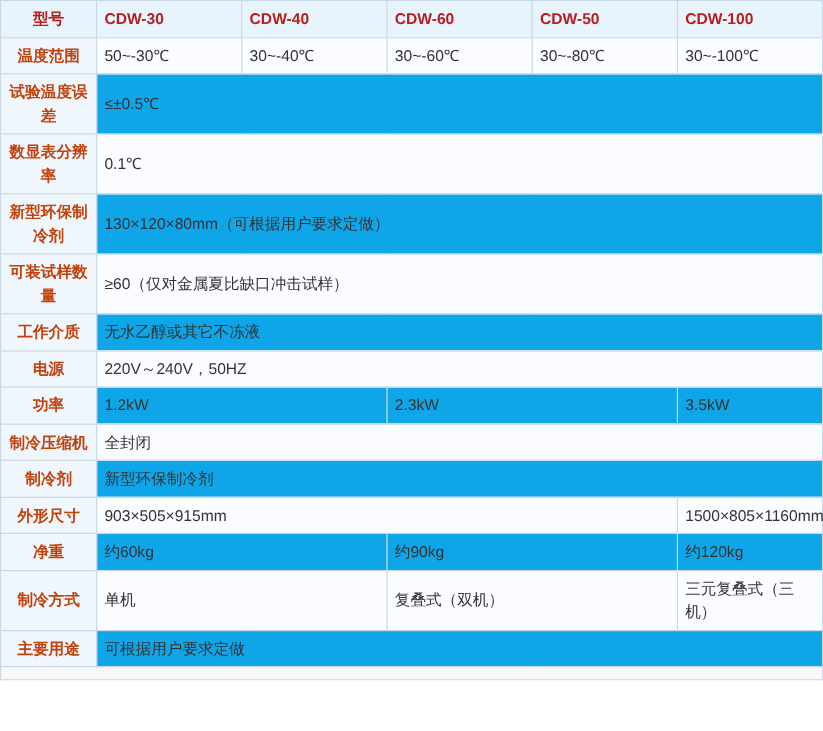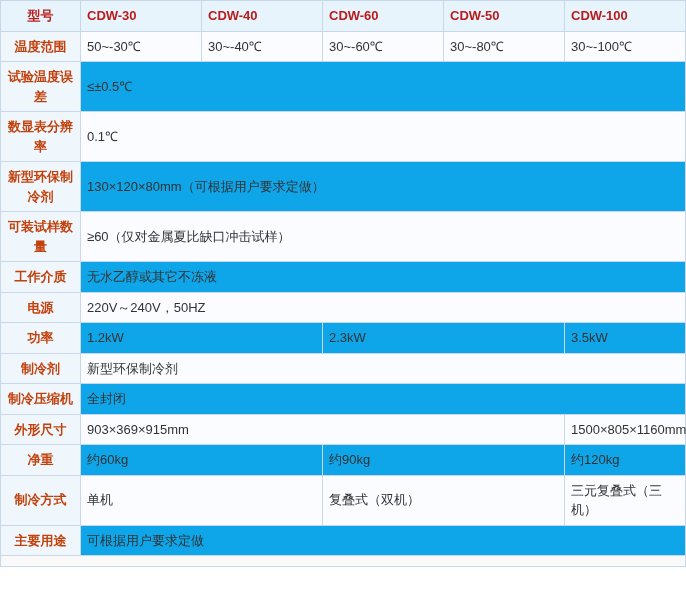--- a/index.html
+++ b/index.html
@@ -98,30 +98,30 @@
           <td class="label-col">电源</td>
           <td class="data-cell" colspan="5">220V～240V，50HZ</td>
         </tr>
         <tr>
           <td class="label-col">功率</td>
           <td class="data-cell" colspan="2">1.2kW</td>
           <td class="data-cell" colspan="2">2.3kW</td>
           <td class="data-cell" colspan="1">3.5kW</td>
         </tr>
         <tr>
+          <td class="label-col">制冷压缩机</td>
+          <td class="data-cell" colspan="5">全封闭</td>
+        </tr>
+        <tr>
           <td class="label-col">制冷剂</td>
           <td class="data-cell" colspan="5">新型环保制冷剂</td>
         </tr>
         <tr>
-          <td class="label-col">制冷压缩机</td>
-          <td class="data-cell" colspan="5">全封闭</td>
-        </tr>
-        <tr>
           <td class="label-col">外形尺寸</td>
-          <td class="data-cell" colspan="4">903×369×915mm</td>
+          <td class="data-cell" colspan="4">903×505×915mm</td>
           <td class="data-cell" colspan="1">1500×805×1160mm</td>
         </tr>
         <tr>
           <td class="label-col">净重</td>
           <td class="data-cell" colspan="2">约60kg</td>
           <td class="data-cell" colspan="2">约90kg</td>
           <td class="data-cell" colspan="1">约120kg</td>
         </tr>
         <tr>
           <td class="label-col">制冷方式</td>

